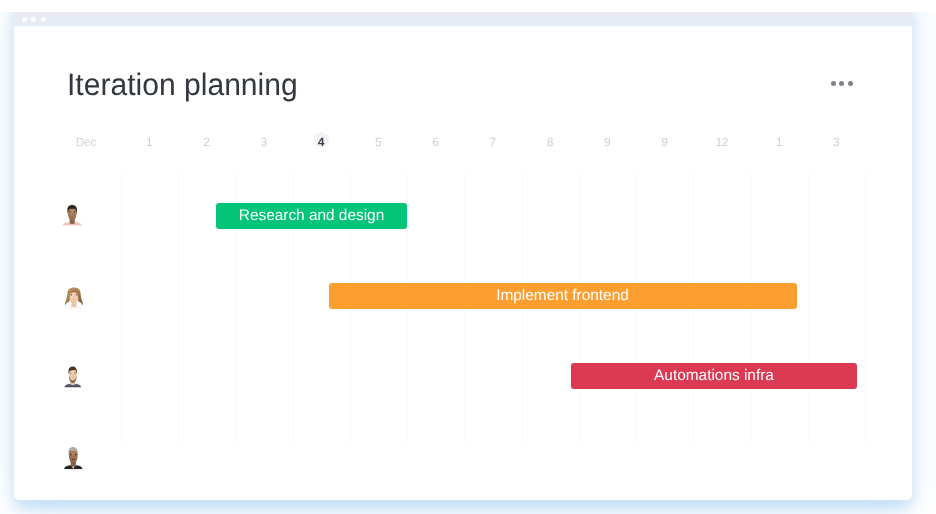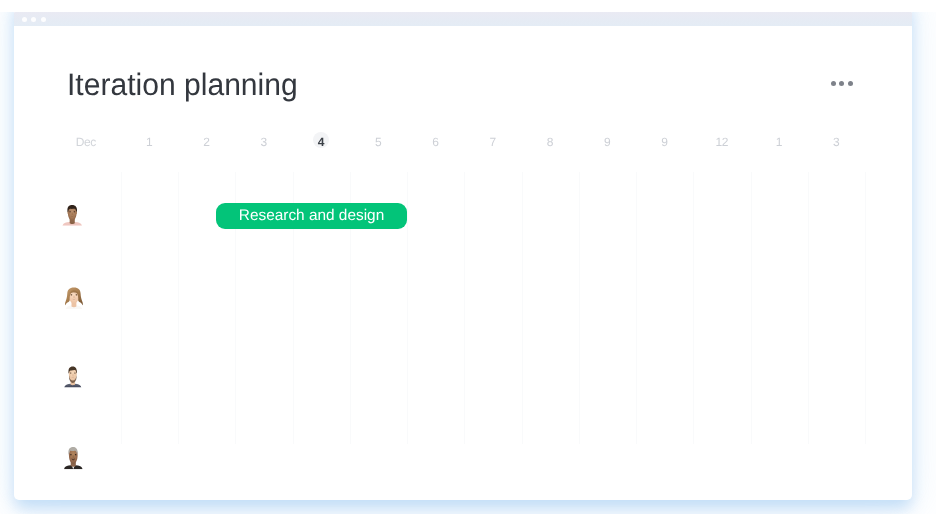--- a/index.html
+++ b/index.html
@@ -24,21 +24,21 @@
         align-items:center;justify-content:space-between;cursor:pointer;}
   .menu i{display:block;width:5px;height:5px;border-radius:50%;background:#7e828a;}
   .plot{position:absolute;left:0;top:0;width:898px;height:344px;}
   .gl{position:absolute;top:160px;height:272px;width:1.2px;background:#f9fafb;}
   .hlabel{position:absolute;top:122.5px;font-size:12px;line-height:14px;color:#cdd0d6;
           white-space:nowrap;transform:translateX(-50%);letter-spacing:-0.5px;text-indent:-0.5px;}
   .hlabel.dec{color:#d2d5da;}
   .hlabel.sel{color:#3b4047;font-weight:700;z-index:2;font-size:12px;}
   .pill{position:absolute;top:119.8px;width:16px;height:16px;border-radius:50%;background:#f3f4f6;
         transform:translateX(-50%);}
-  .bar{position:absolute;height:26px;border-radius:9px;display:flex;align-items:center;
+  .bar{position:absolute;height:26px;border-radius:3px;display:flex;align-items:center;
        justify-content:center;color:#fff;font-size:15.4px;line-height:18px;white-space:nowrap;cursor:pointer;}
   .bar span{position:relative;top:0px;}
   .avatar{position:absolute;width:40px;height:40px;overflow:visible;}
   .avatar svg{display:block;filter:blur(1px) saturate(.93);opacity:.97;transform-origin:0 0;}
 </style>
 </head>
 <body>
 
 <div class="stage">
   <div class="bg"></div>
@@ -178,15 +178,21 @@
         <div class="hlabel" style="left:478.925px">7</div>
         <div class="hlabel" style="left:536.175px">8</div>
         <div class="hlabel" style="left:593.425px">9</div>
         <div class="hlabel" style="left:650.675px">9</div>
         <div class="hlabel" style="left:707.925px">12</div>
         <div class="hlabel" style="left:765.175px">1</div>
         <div class="hlabel" style="left:822.425px">3</div>
         <div class="bar" style="left:202px;top:191px;width:191px;background:#03c479">
           <span>Research and design</span>
         </div>
+        <div class="bar" style="left:314.5px;top:271px;width:468px;background:#fd9f30">
+          <span>Implement frontend</span>
+        </div>
+        <div class="bar" style="left:557px;top:351px;width:286px;background:#dc3a53">
+          <span>Automations infra</span>
+        </div>
       </div>
   </div>
 </div>
 
 </body></html>

